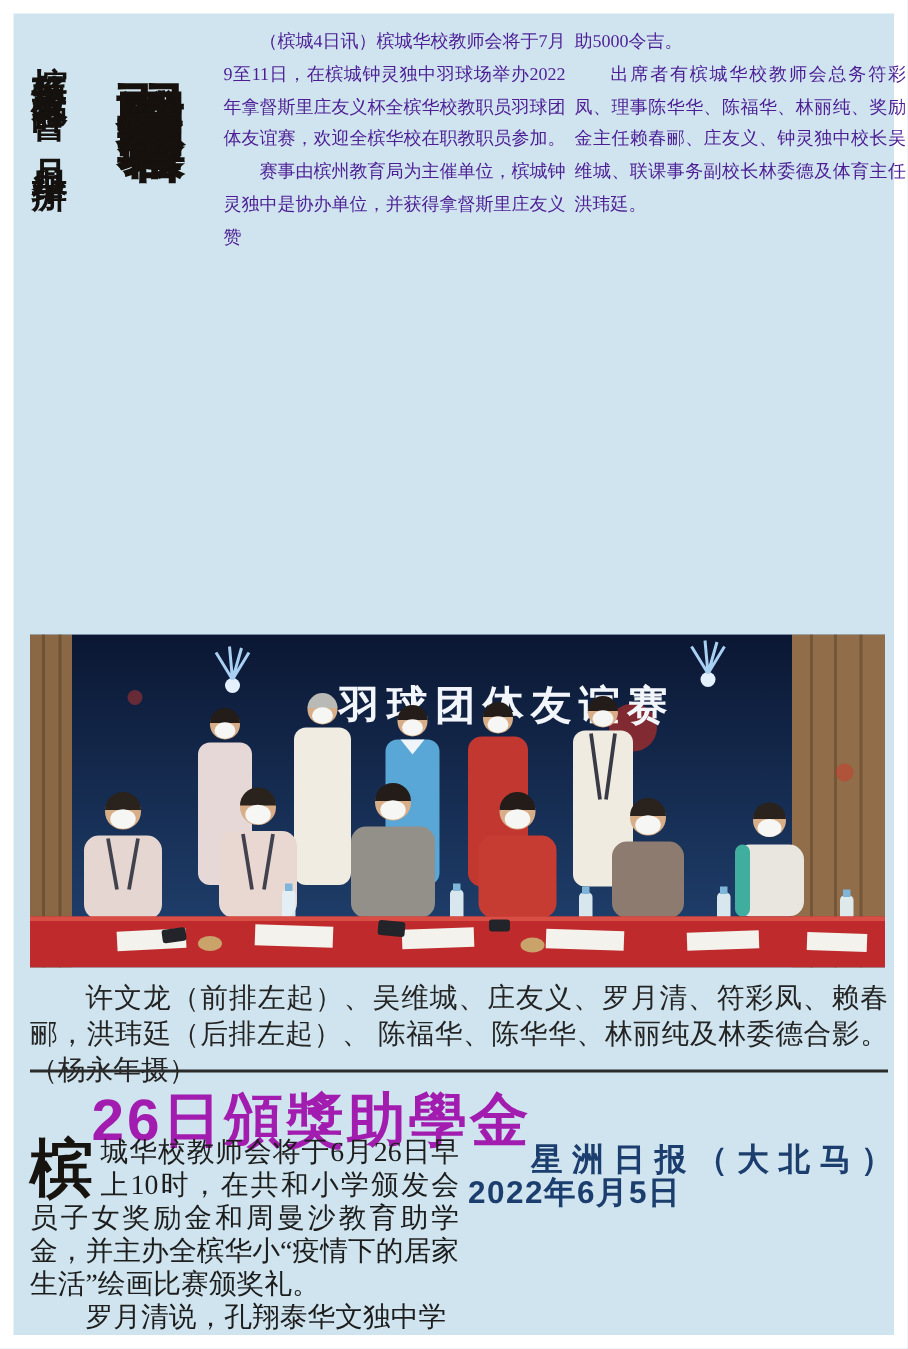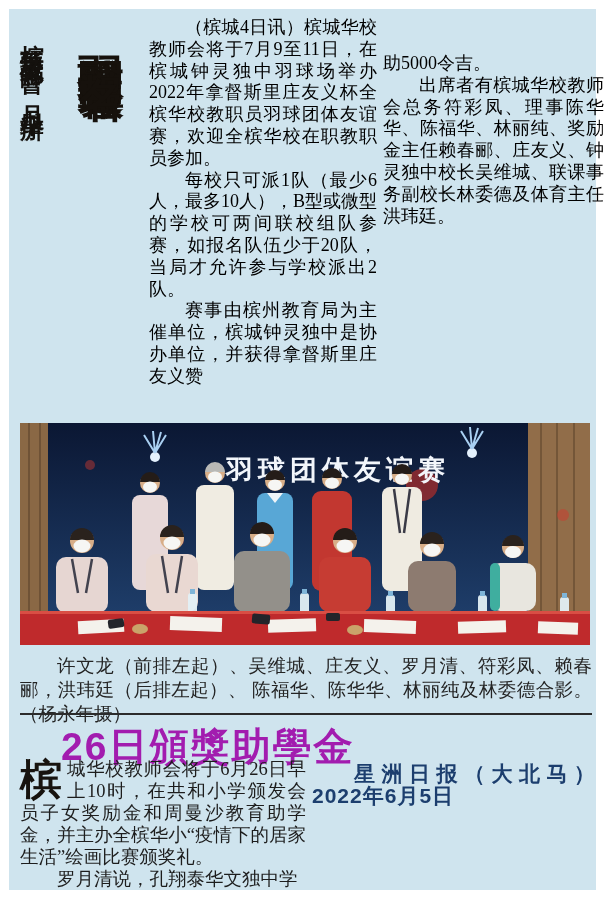--- a/index.html
+++ b/index.html
@@ -14,23 +14,23 @@
     position:absolute; left:11px; top:16px; height:370px;
     font-family:"Liberation Sans","DejaVu Sans",sans-serif;
     font-size:24px; font-weight:700; color:#14110e; letter-spacing:5px; line-height:1;
   }
   .headline-v {
     position:absolute; left:45px; top:10px; height:404px; width:96px;
     font-family:"Liberation Sans","DejaVu Sans",sans-serif;
     font-size:46px; font-weight:800; color:#16110c; letter-spacing:3px; line-height:96px;
   }
 
-  .col { position:absolute; top:8px; font-size:18px; line-height:21.8px; color:#000000; text-align:justify; }
+  .col { position:absolute; top:8px; font-size:12px; line-height:21.8px; color:#4c1d95; text-align:justify; }
   .col1 { left:140px; width:228px; }
-  .col2 { left:374px; width:221px;margin-top:36px; }
+  .col2 { left:374px; width:221px; }
   .col p { text-indent:2em; }
   .col p.cont { text-indent:0; }
 
   .photo { position:absolute; left:11px; top:414px; width:570px; height:222px; }
 
   .caption {
     position:absolute; left:11px; top:645px; width:572px;
     font-size:18.5px; line-height:24px; color:#242424; text-indent:2em; text-align:justify;
   }
 
@@ -63,21 +63,20 @@
 
 <div class="page">
   <div class="canvas">
 
     <div class="kicker vtext">檳華校教師會7月舉辦</div>
 
     <div class="headline-v vtext">羽球團體賽邀報名</div>
 
     <div class="col col1">
       <p>（槟城4日讯）槟城华校教师会将于7月9至11日，在槟城钟灵独中羽球场举办2022年拿督斯里庄友义杯全槟华校教职员羽球团体友谊赛，欢迎全槟华校在职教职员参加。</p>
-      <p>每校只可派1队（最少6人，最多10人），B型或微型的学校可两间联校组队参赛，如报名队伍少于20队，当局才允许参与学校派出2队。</p>
       <p>赛事由槟州教育局为主催单位，槟城钟灵独中是协办单位，并获得拿督斯里庄友义赞</p>
     </div>
 
     <div class="col col2">
       <p class="cont">助5000令吉。</p>
       <p>出席者有槟城华校教师会总务符彩凤、理事陈华华、陈福华、林丽纯、奖励金主任赖春郦、庄友义、钟灵独中校长吴维城、联课事务副校长林委德及体育主任洪玮廷。</p>
     </div>
 
     <div class="photo">
       <svg width="570" height="222" viewBox="0 0 570 222">

